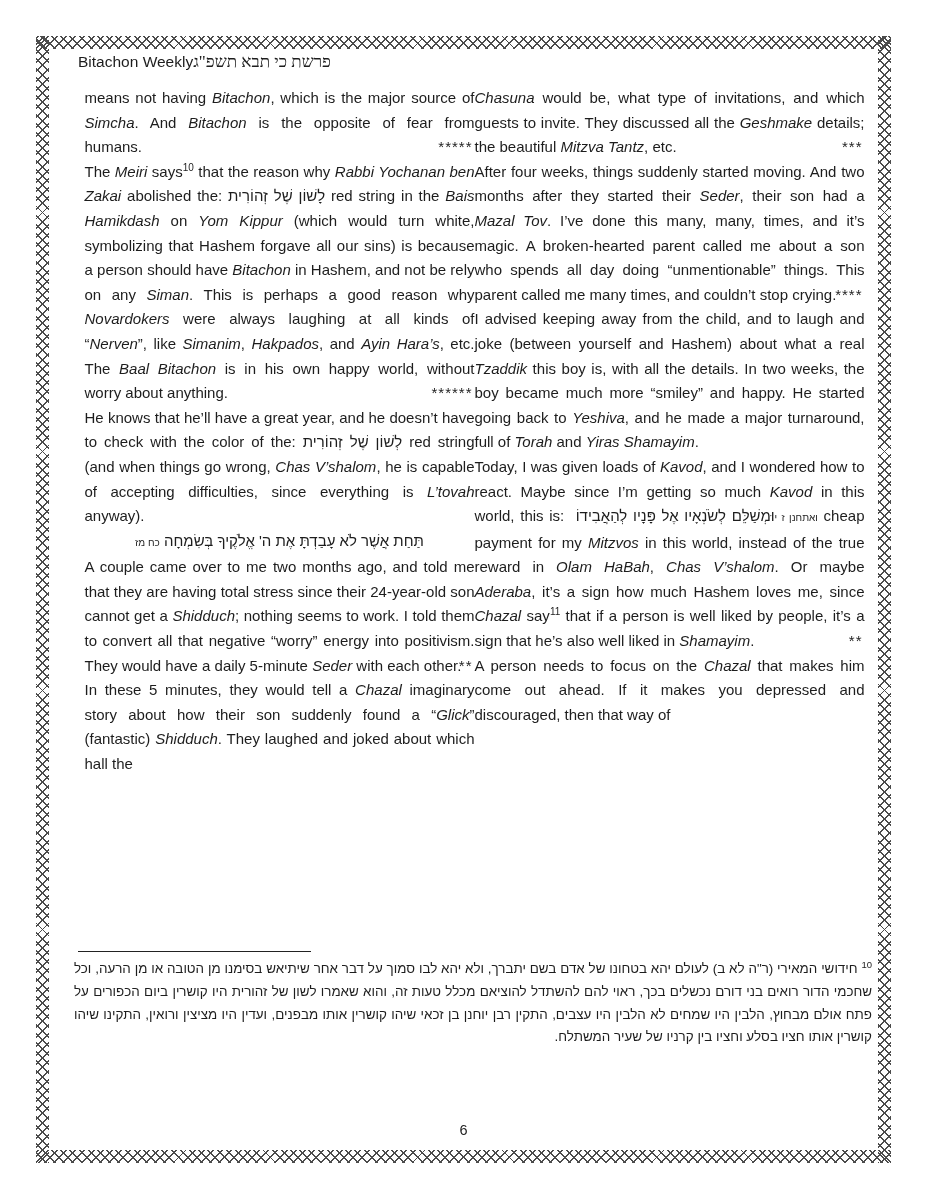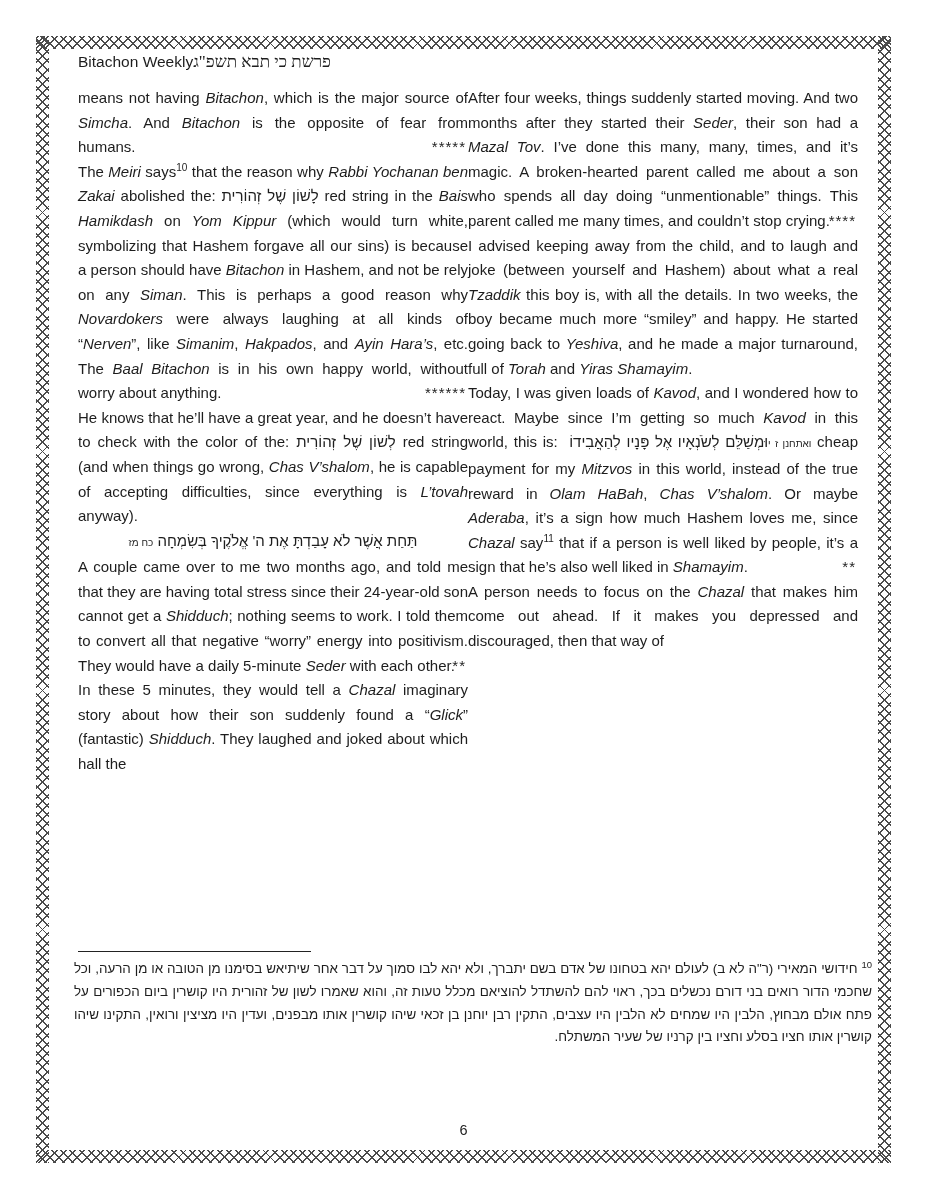--- a/index.html
+++ b/index.html
@@ -21,21 +21,21 @@
 
   .header{
     position:absolute;left:78px;right:56px;top:52px;
     display:flex;justify-content:flex-start;align-items:baseline;
   }
   .header .left{font-size:15.5px;}
   .header .right{font-size:17px;font-family:"Liberation Serif","DejaVu Serif",serif;direction:rtl;}
 
   .content{
     position:absolute;left:78px;right:56px;top:86px;
-    display:flex;justify-content:flex-start;
+    display:flex;justify-content:center;
   }
   .col{width:390px;}
 
   .para{
     text-align:justify;font-size:15px;line-height:24.6px;position:relative;
     text-justify:inter-word;
   }
   .heb-heading{
     text-align:center;font-weight:normal;font-size:15px;line-height:24.6px;
     direction:rtl;position:relative;
@@ -81,20 +81,21 @@
 <div class="content">
   <div class="col" id="col-left">
       <div class="para"><span>means not having </span><span class="seg-i">Bitachon</span><span>, which is the major source of </span><span class="seg-i">Simcha</span><span>. And </span><span class="seg-i">Bitachon</span><span> is the opposite of fear from humans.</span><span class="stars">*****</span></div>
       <div class="para"><span>The </span><span class="seg-i">Meiri</span><span> says</span><sup>10</sup><span> that the reason why </span><span class="seg-i">Rabbi Yochanan ben Zakai</span><span> abolished the: </span><span class="seg-he" dir="rtl">לָשׁוֹן שֶׁל זְהוֹרִית</span><span> red string in the </span><span class="seg-i">Bais Hamikdash</span><span> on </span><span class="seg-i">Yom Kippur</span><span> (which would turn white, symbolizing that Hashem forgave all our sins) is because a person should have </span><span class="seg-i">Bitachon</span><span> in Hashem, and not be rely on any </span><span class="seg-i">Siman</span><span>. This is perhaps a good reason why </span><span class="seg-i">Novardokers</span><span> were always laughing at all kinds of “</span><span class="seg-i">Nerven</span><span>”, like </span><span class="seg-i">Simanim</span><span>, </span><span class="seg-i">Hakpados</span><span>, and </span><span class="seg-i">Ayin Hara’s</span><span>, etc. The </span><span class="seg-i">Baal Bitachon</span><span> is in his own happy world, without worry about </span><span class="seg-b">anything</span><span>.</span><span class="stars">******</span></div>
       <div class="para"><span>He </span><span class="seg-b">knows</span><span> that he’ll have a great year, and he doesn’t have to check with the color of the: </span><span class="seg-he" dir="rtl">לְשׁוֹן שֶׁל זְהוֹרִית</span><span> red string (and when things go wrong, </span><span class="seg-i">Chas V’shalom</span><span>, he is capable of accepting difficulties, since everything is </span><span class="seg-i">L’tovah</span><span> anyway).</span></div>
       <div class="heb-heading"><span class="seg-he" dir="rtl">תַּחַת אֲשֶׁר לֹא עָבַדְתָּ אֶת ה' אֱלֹקֶיךָ בְּשִׂמְחָה </span><span class="seg-hs" dir="rtl">כח מז</span></div>
       <div class="para"><span>A couple came over to me two months ago, and told me that they are having total stress since their 24-year-old son cannot get a </span><span class="seg-i">Shidduch</span><span>; nothing seems to work. I told them to convert all that negative “worry” energy into positivism. They would have a daily 5-minute </span><span class="seg-i">Seder</span><span> with each other.</span><span class="stars">**</span></div>
       <div class="para"><span>In these 5 minutes, they would tell a </span><span class="seg-i">Chazal</span><span> imaginary story about how their son suddenly found a “</span><span class="seg-i">Glick</span><span>” (fantastic) </span><span class="seg-i">Shidduch</span><span>. They laughed and joked about which hall the</span></div>
     </div>
   <div class="col" id="col-right">
+      <div class="para"><span class="seg-i">Chasuna</span><span> would be, what type of invitations, and which guests to invite. They discussed all the </span><span class="seg-i">Geshmake</span><span> details; the beautiful </span><span class="seg-i">Mitzva Tantz</span><span>, etc.</span><span class="stars">***</span></div>
       <div class="para"><span>After four weeks, things suddenly started moving. And two months after they started their </span><span class="seg-i">Seder</span><span>, their son had a </span><span class="seg-i">Mazal Tov</span><span>. I’ve done this many, many, times, and it’s magic. A broken-hearted parent called me about a son who spends all day doing “unmentionable” things. This parent called me many times, and couldn’t stop crying.</span><span class="stars">****</span></div>
       <div class="para"><span>I advised keeping away from the child, and to laugh and joke (between yourself and Hashem) about what a real </span><span class="seg-i">Tzaddik</span><span> this boy is, with all the details. In two weeks, the boy became much more “smiley” and happy. He started going back to </span><span class="seg-i">Yeshiva</span><span>, and he made a major turnaround, full of </span><span class="seg-i">Torah</span><span> and </span><span class="seg-i">Yiras Shamayim</span><span>.</span></div>
       <div class="para"><span>Today, I was given loads of </span><span class="seg-i">Kavod</span><span>, and I wondered how to react. Maybe since I’m getting so much </span><span class="seg-i">Kavod</span><span> in this world, this is: </span><span class="seg-he" dir="rtl">וּמְשַׁלֵּם לְשֹׂנְאָיו אֶל פָּנָיו לְהַאֲבִידוֹ </span><span class="seg-hs" dir="rtl">ואתחנן ז י</span><span> cheap payment for my </span><span class="seg-i">Mitzvos</span><span> in this world, instead of the true reward in </span><span class="seg-i">Olam HaBah</span><span>, </span><span class="seg-i">Chas V’shalom</span><span>. Or maybe </span><span class="seg-i">Aderaba</span><span>, it’s a sign how much Hashem loves me, since </span><span class="seg-i">Chazal</span><span> say</span><sup>11</sup><span> that if a person is well liked by people, it’s a sign that he’s also well liked in </span><span class="seg-i">Shamayim</span><span>.</span><span class="stars">**</span></div>
       <div class="para"><span>A person needs to focus on the </span><span class="seg-i">Chazal</span><span> that makes him come out ahead. If it makes you depressed and discouraged, then that way of</span></div>
     </div>
 </div>
 
 <div class="fn-sep"></div>
 <div class="footnotes" id="footnotes">
     <div class="footnote"><sup>10</sup> חידושי המאירי (ר"ה לא ב) לעולם יהא בטחונו של אדם בשם יתברך, ולא יהא לבו סמוך על דבר אחר שיתיאש בסימנו מן הטובה או מן הרעה, וכל שחכמי הדור רואים בני דורם נכשלים בכך, ראוי להם להשתדל להוציאם מכלל טעות זה, והוא שאמרו לשון של זהורית היו קושרין ביום הכפורים על פתח אולם מבחוץ, הלבין היו שמחים לא הלבין היו עצבים, התקין רבן יוחנן בן זכאי שיהו קושרין אותו מבפנים, ועדין היו מציצין ורואין, התקינו שיהו קושרין אותו חציו בסלע וחציו בין קרניו של שעיר המשתלח.</div>

